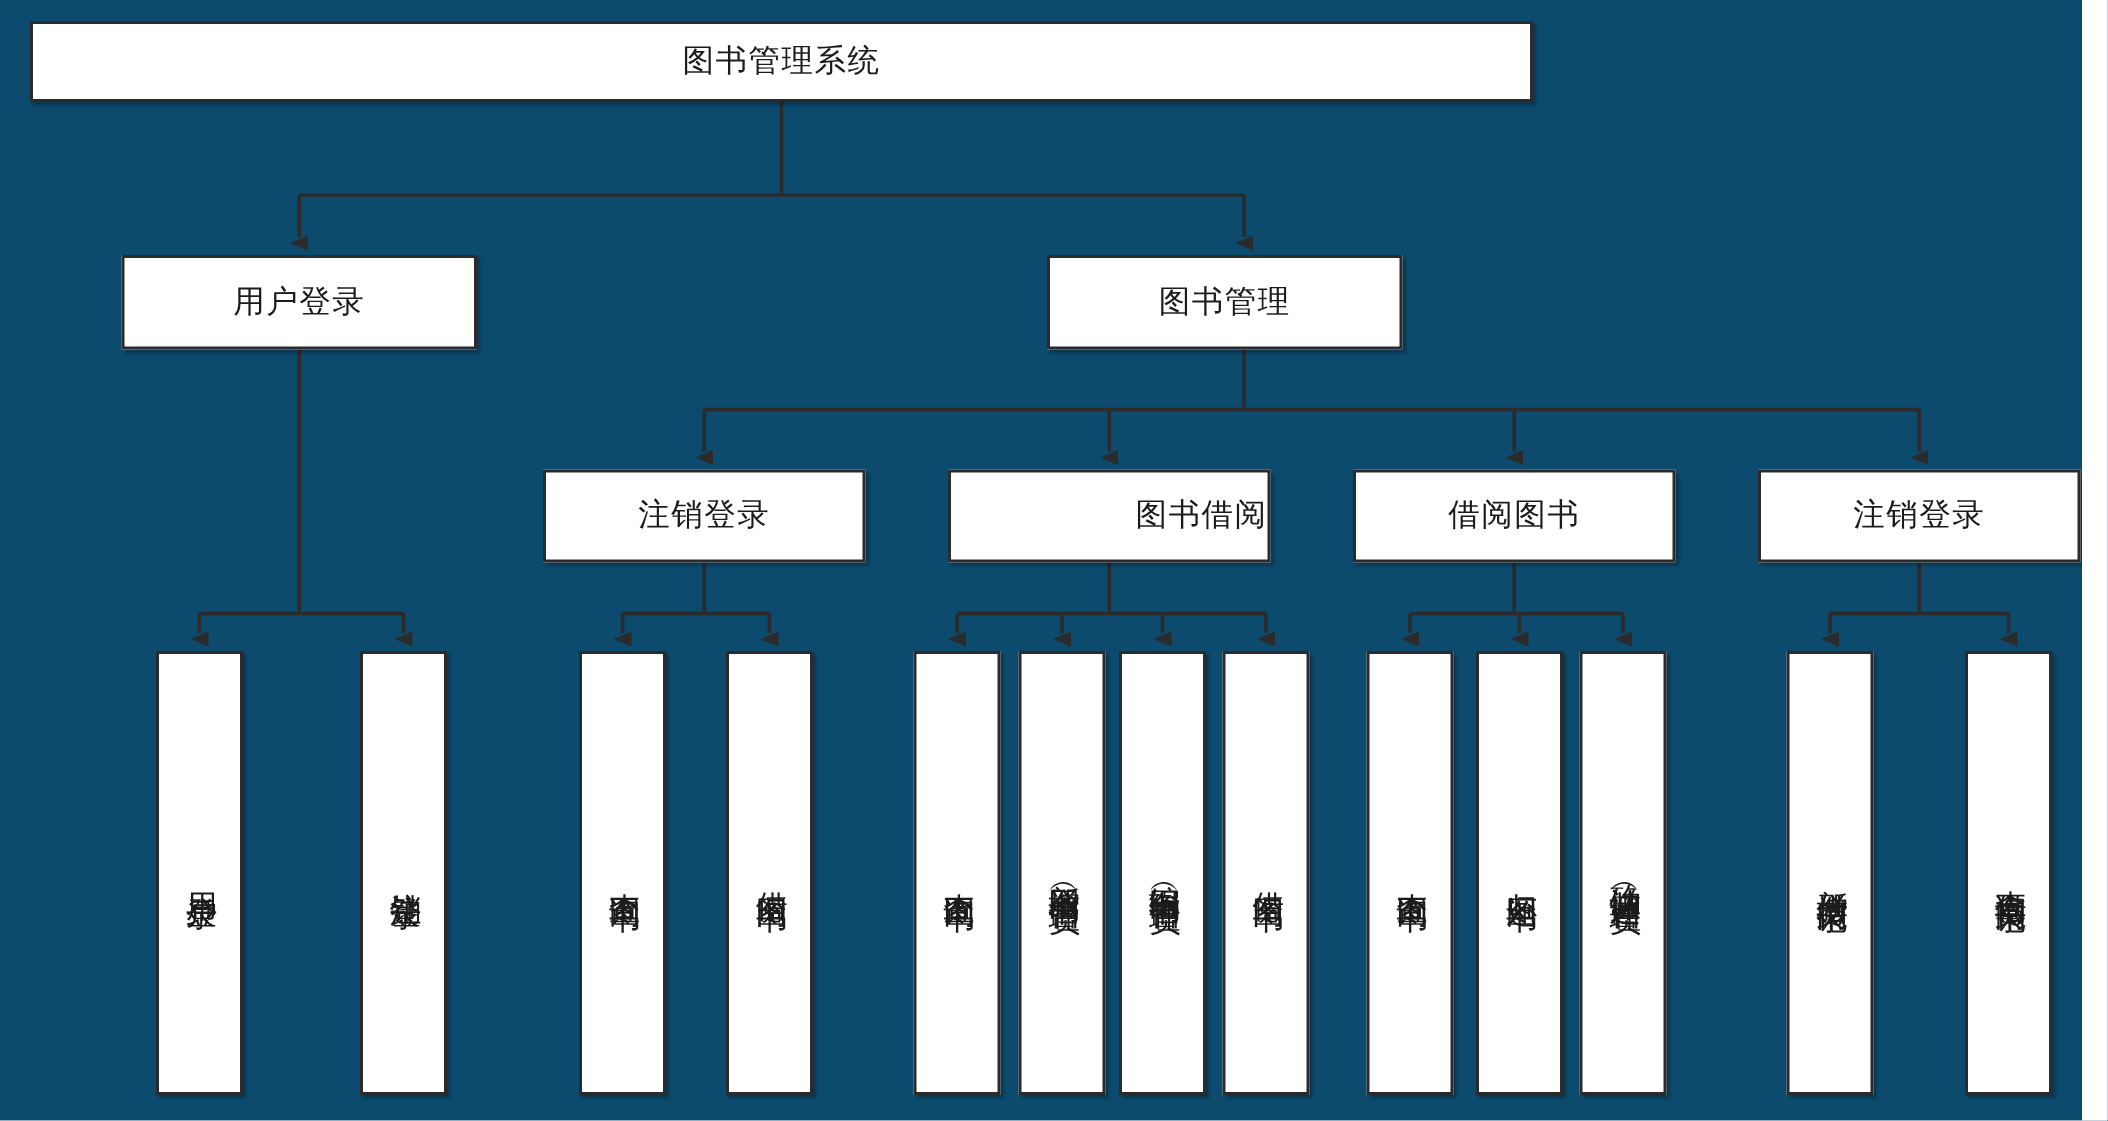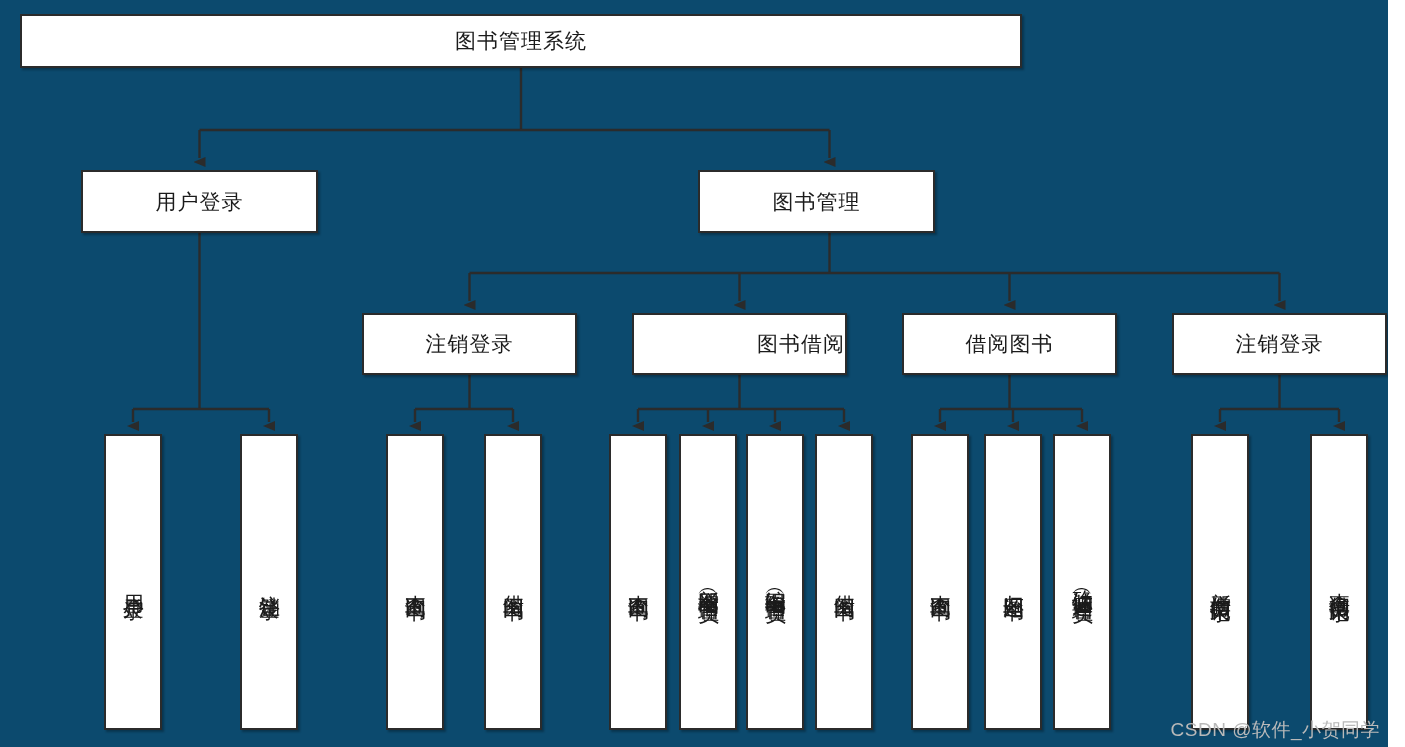--- a/index.html
+++ b/index.html
@@ -172,15 +172,14 @@
         <span class="vtext">确认归还（管理员）</span>
       </div>
       <div class="node v" style="left: 1191px; top: 434px; width: 58px; height: 296px;">
         <span class="vtext">新增借阅记录</span>
       </div>
       <div class="node v" style="left: 1310px; top: 434px; width: 58px; height: 296px;">
         <span class="vtext">查询借阅记录</span>
       </div>
     </div>
 
-  <div class="watermark">CSDN @软件_小贺同学</div>
 
 </div>
 
 </body></html>

